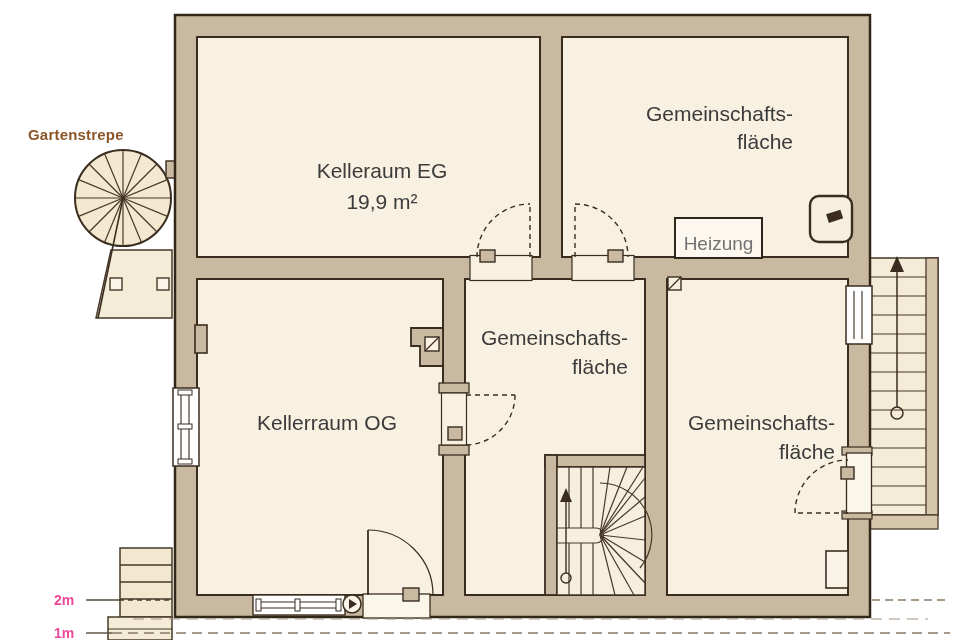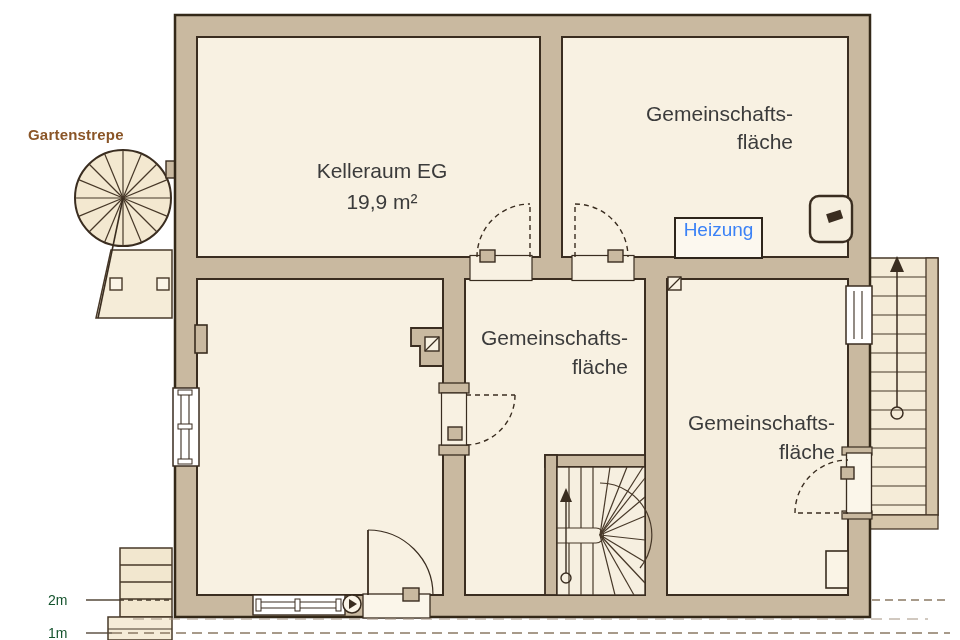--- a/index.html
+++ b/index.html
@@ -12,26 +12,26 @@
   .stage svg{position:absolute;left:0;top:0;}
   .lbl{position:absolute;white-space:nowrap;text-align:right;}
   .room-lbl{font-size:21px;color:#3b3b3b;}
   .room-lbl span{display:block;}
   .lbl-eg{left:382px;top:112px;transform:translateX(-50%);text-align:center;line-height:31px;margin-top:43px;}
   .lbl-common-top{left:646px;top:100px;line-height:28px;}
   .lbl-common-mid{left:481px;top:323px;line-height:29px;}
   .lbl-og{left:257px;top:408px;line-height:30px;}
   .lbl-common-right{left:688px;top:408px;line-height:29px;}
   .lbl-heizung{
-    left:675px;top:210px;width:87px;height:40px;
+    left:675px;top:224px;width:87px;height:40px;
     display:flex;align-items:center;justify-content:center;
-    font-size:19px;color:#3b82f6;
+    font-size:19px;color:#737373;
   }
   .lbl-garden{left:28px;top:126px;font-size:15px;font-weight:bold;color:#8a5527;letter-spacing:.2px;}
-  .scale-lbl{font-size:14px;color:#14532d;width:32px;text-align:left;}
+  .scale-lbl{font-size:14px;color:#ec4899;width:32px;text-align:center;font-weight:bold;}
   .lbl-2m{left:48px;top:592px;}
   .lbl-1m{left:48px;top:625px;}
 </style>
 </head>
 <body>
 
 <div class="stage">
 
 <svg width="960" height="640" viewBox="0 0 960 640">
 
@@ -237,20 +237,21 @@
   </div>
 
   <div class="lbl lbl-heizung">Heizung</div>
 
   <div class="lbl room-lbl lbl-common-mid">
     <span>Gemeinschafts-</span>
     <span>fläche</span>
   </div>
 
   <div class="lbl room-lbl lbl-og">
+    <span>Kellerraum OG</span>
   </div>
 
   <div class="lbl room-lbl lbl-common-right">
     <span>Gemeinschafts-</span>
     <span>fläche</span>
   </div>
 
   <div class="lbl scale-lbl lbl-2m">2m</div>
   <div class="lbl scale-lbl lbl-1m">1m</div>
 

